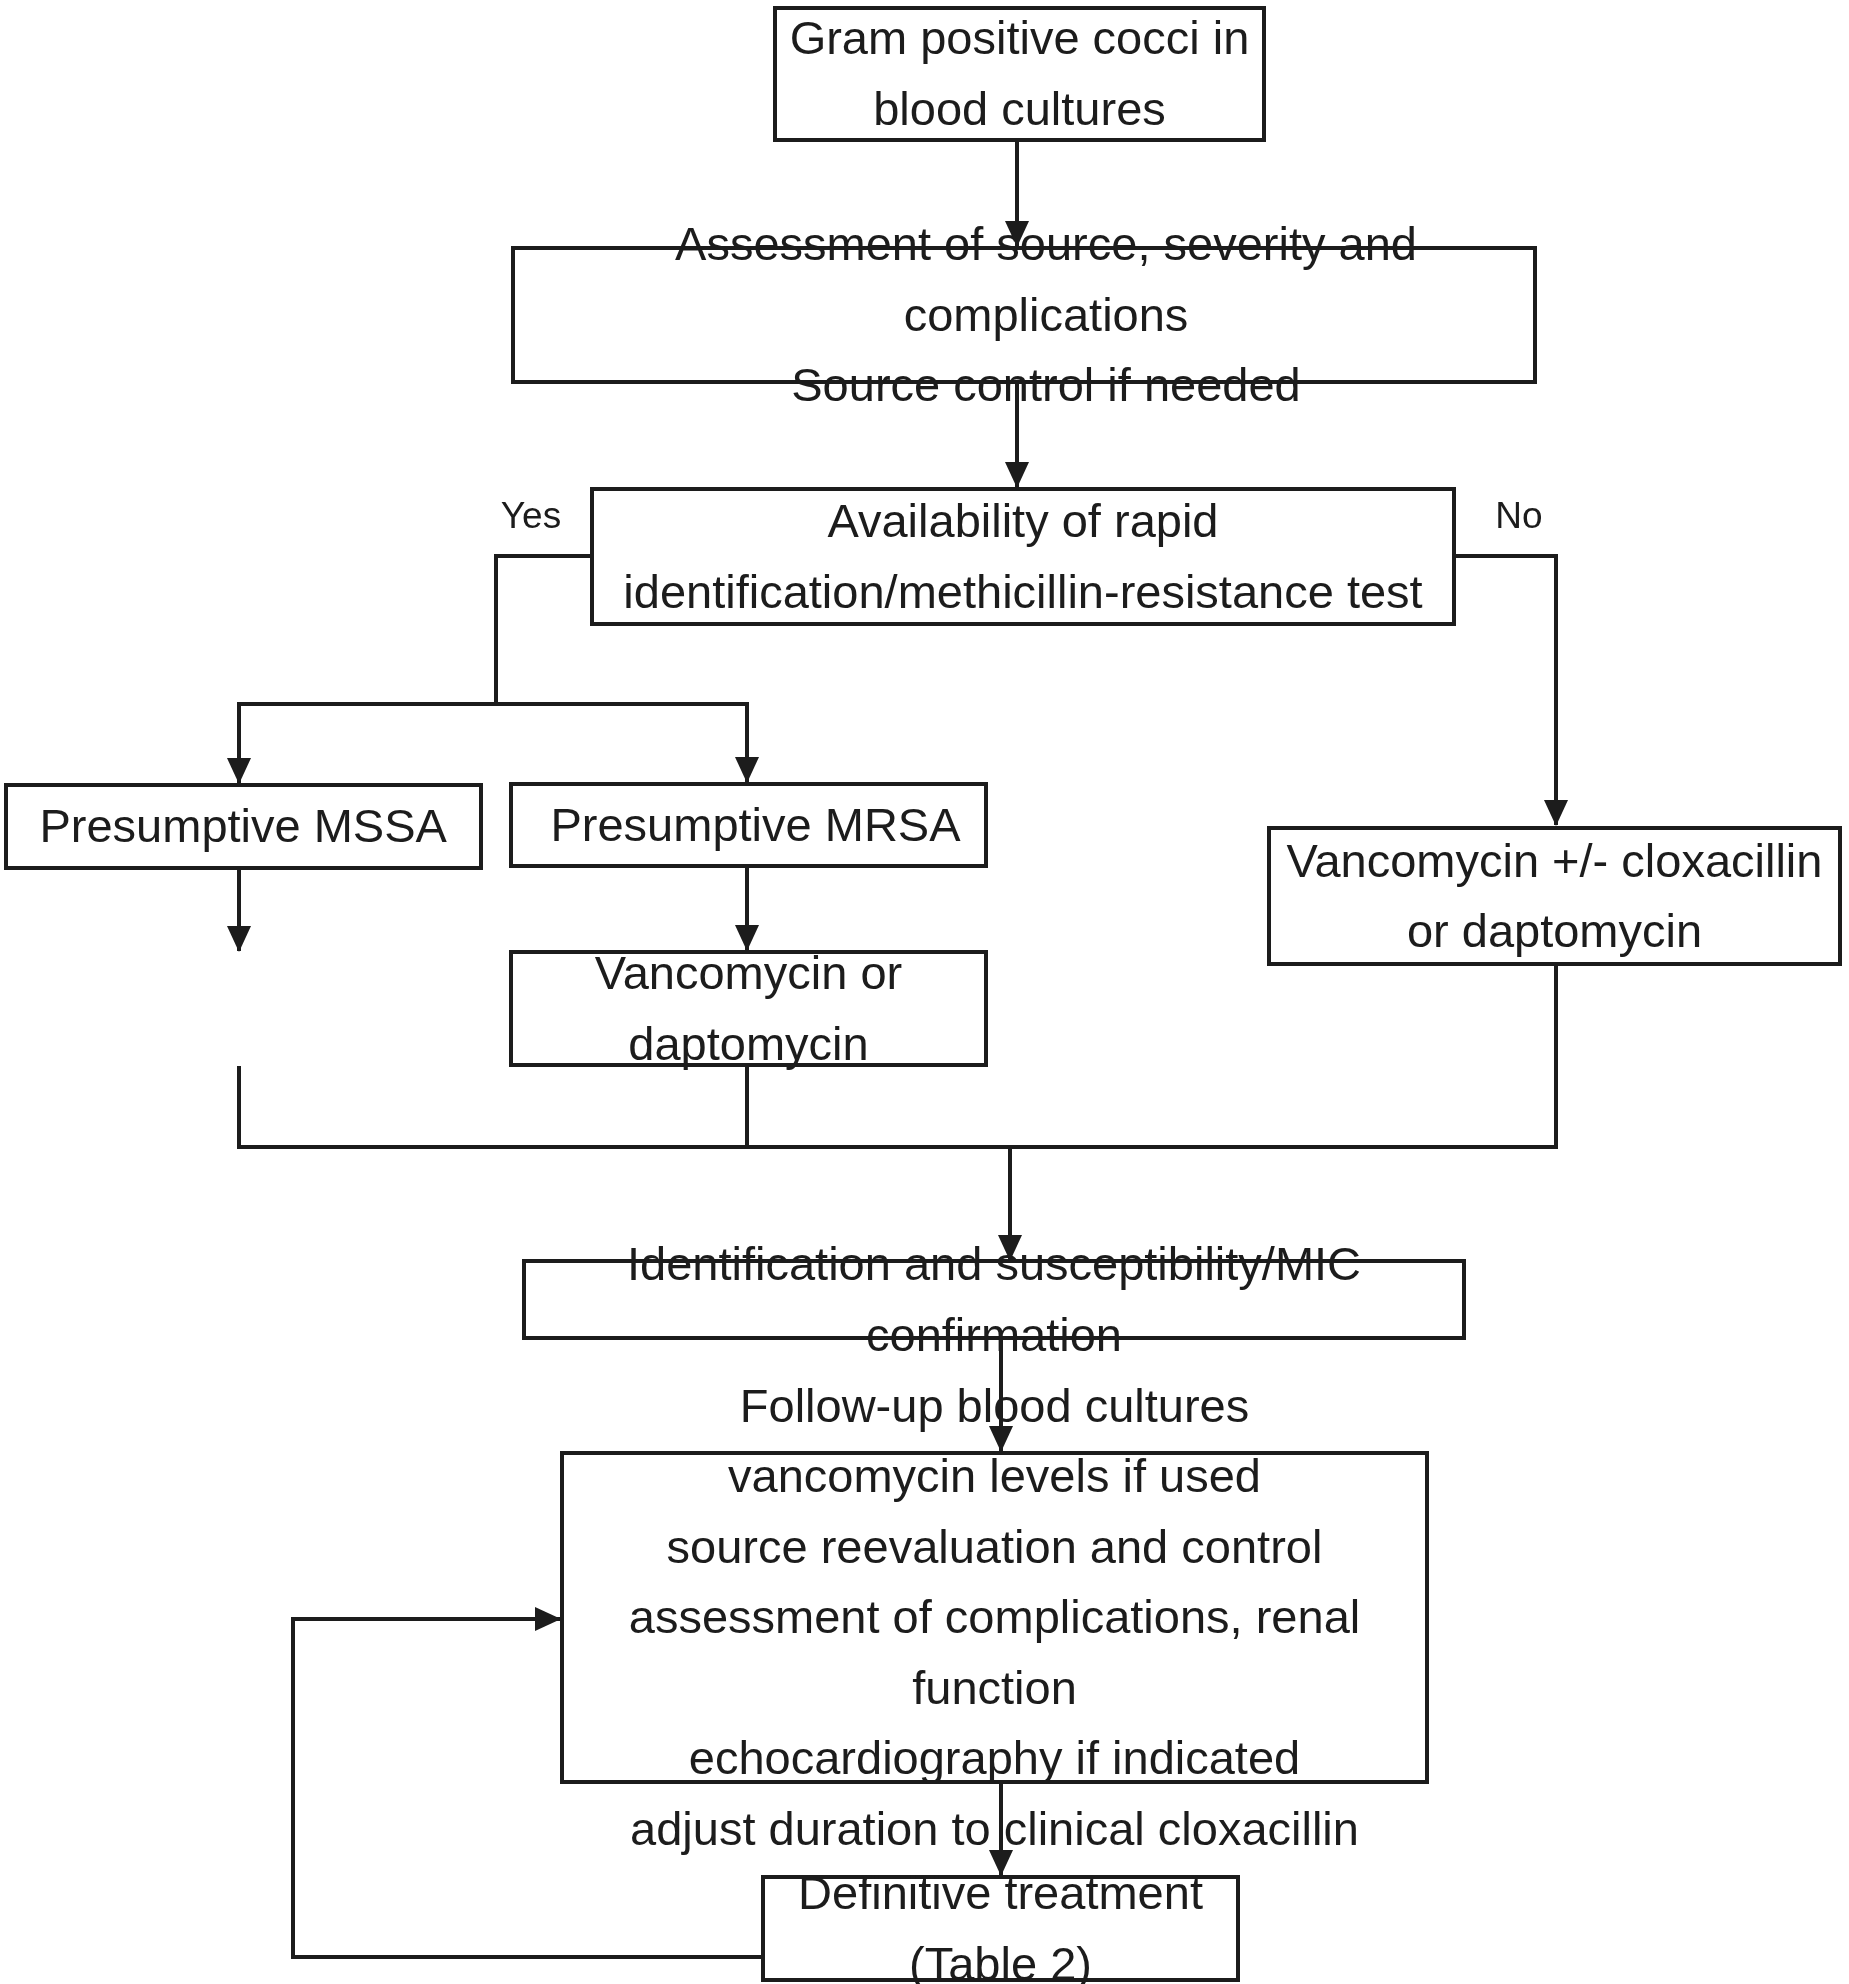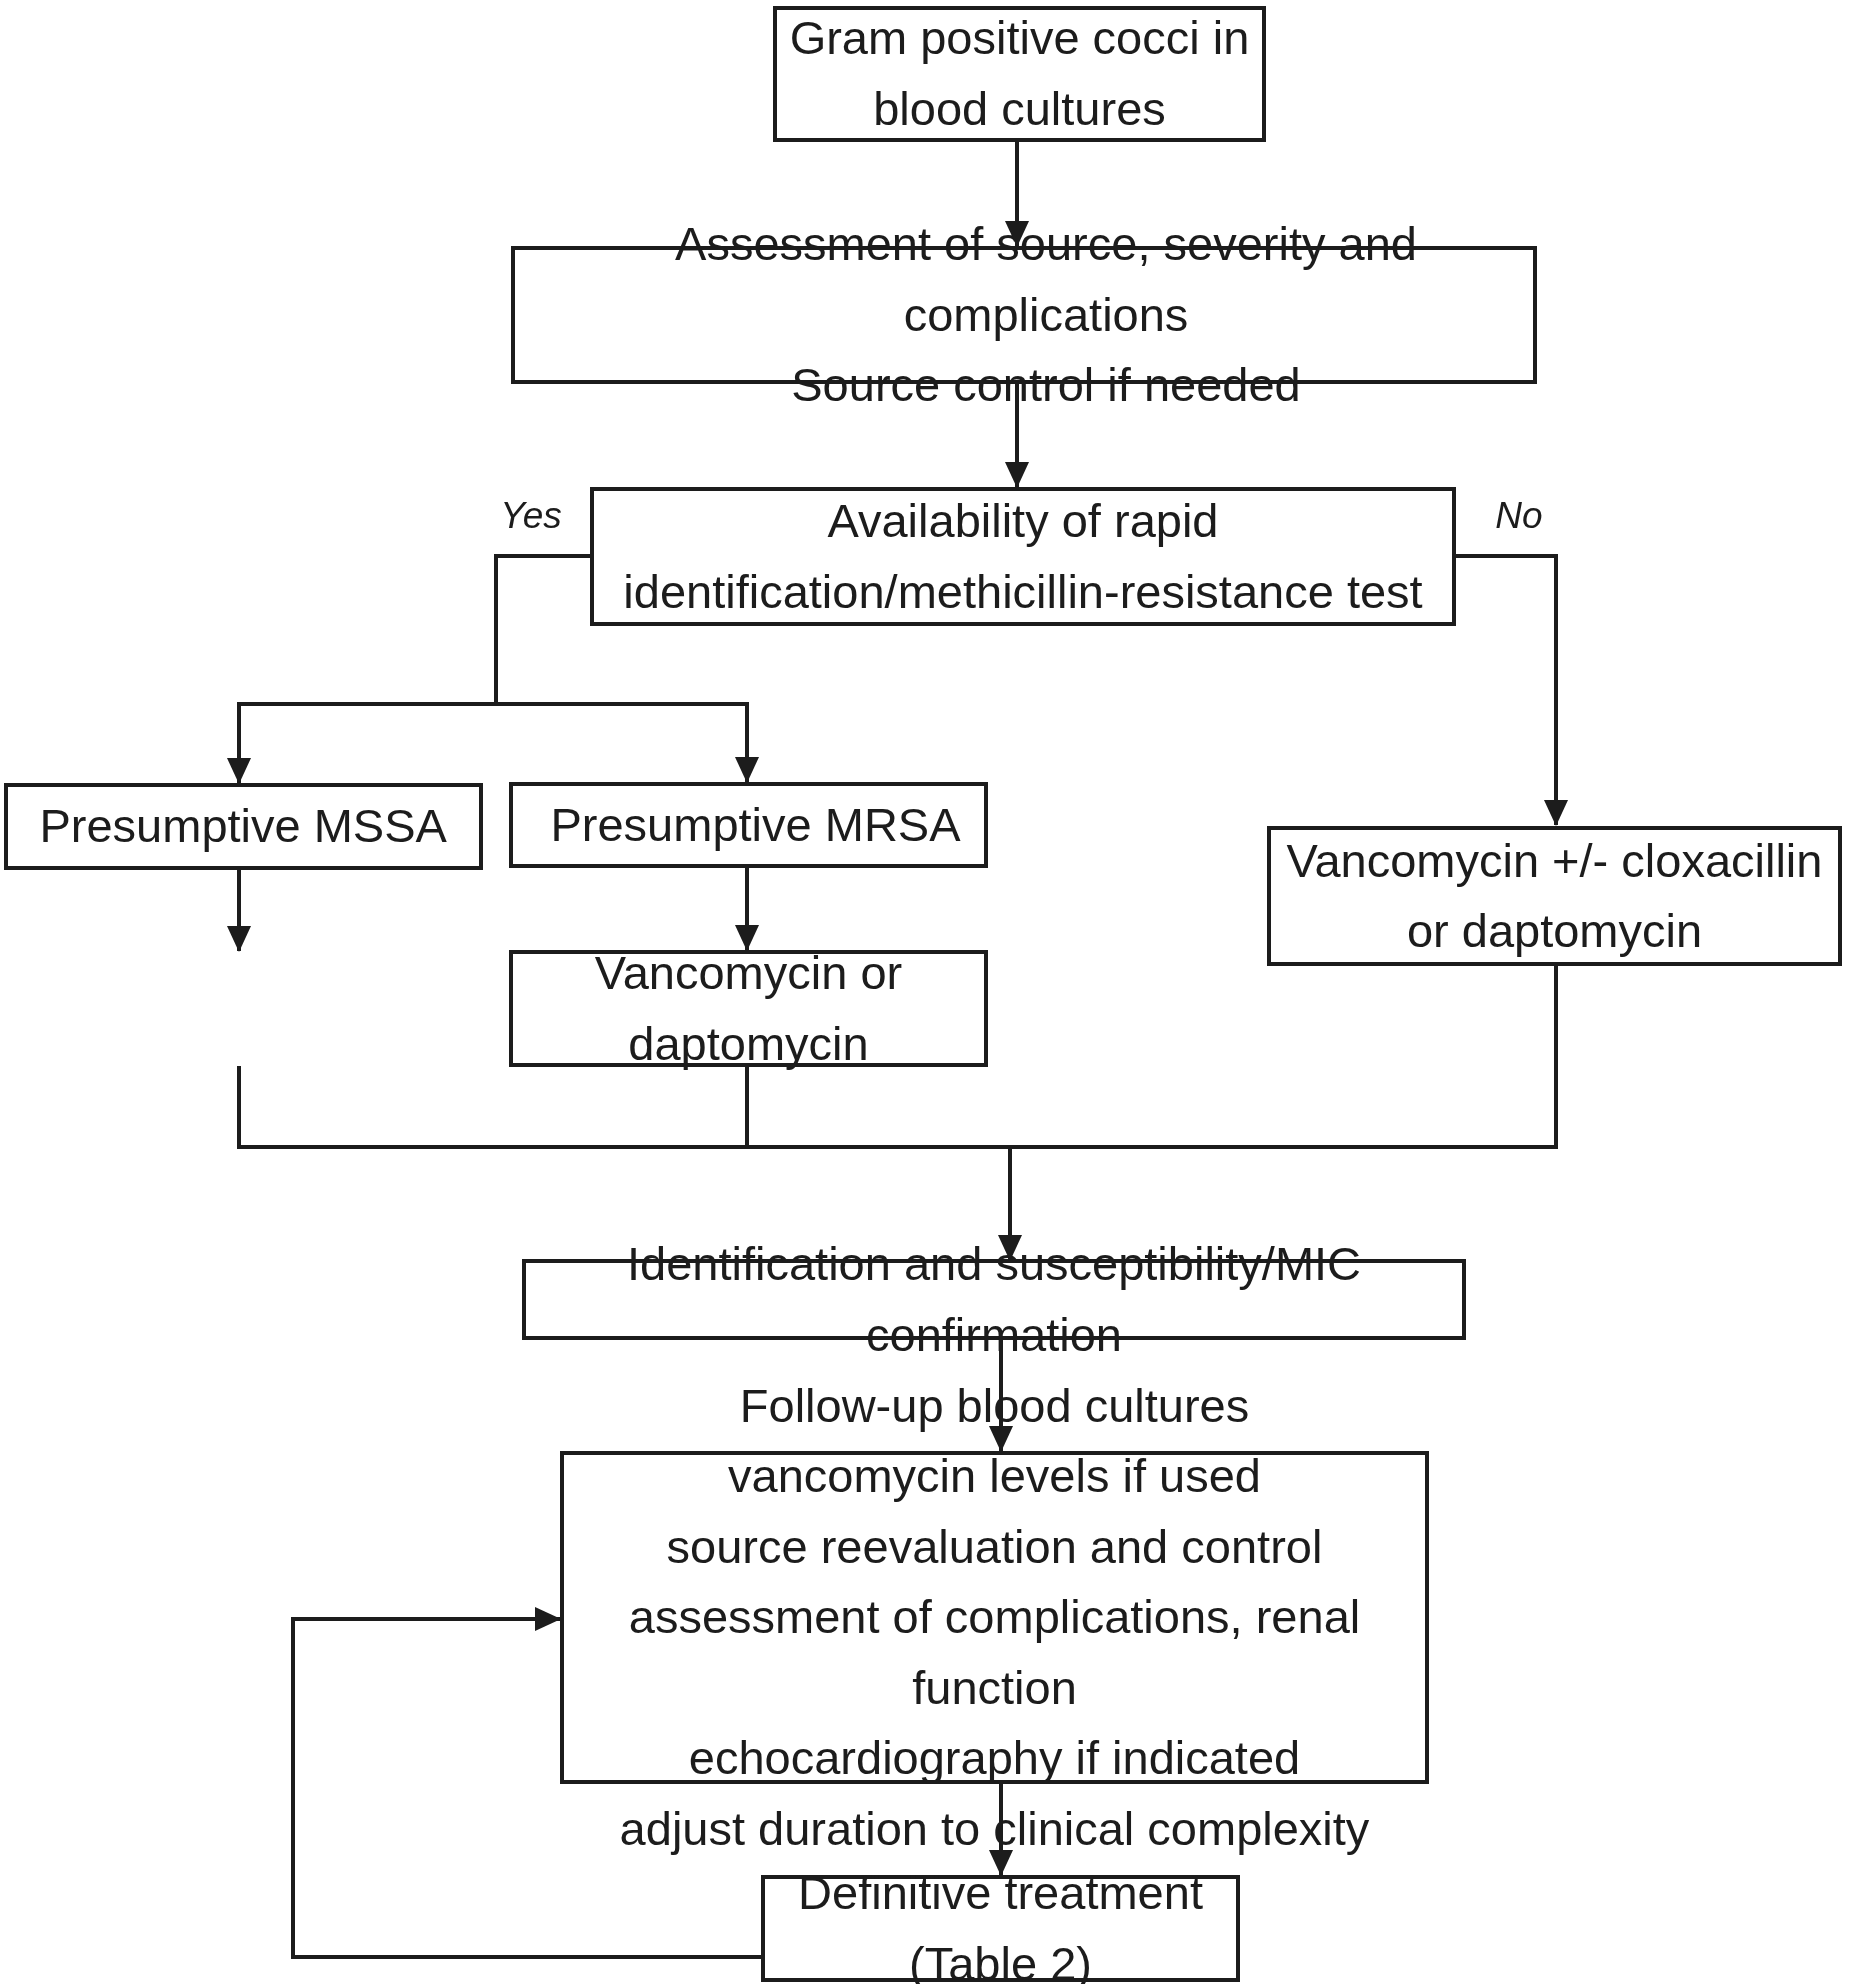--- a/index.html
+++ b/index.html
@@ -28,21 +28,20 @@
     font-size:47px;
     line-height:1.5;
     color:var(--ink);
     padding:0 7.4px;
   }
   .branch-label{
     position:absolute;
     font-size:37px;
     text-align:center;
     color:var(--ink);
-    font-style:italic;
   }
   .vline{
     position:absolute;
     width:3.7px;
     background:var(--ink);
   }
   .hline{
     position:absolute;
     height:3.7px;
     background:var(--ink);
@@ -112,21 +111,21 @@
   <div class="node" style="left:522px;top:1259px;width:944px;height:81px;">
     <span class="node-text">Identification and susceptibility/MIC confirmation</span>
   </div>
 
   <div class="node" style="left:560px;top:1451px;width:869px;height:333px;">
     <span class="node-text">Follow-up blood cultures
 vancomycin levels if used
 source reevaluation and control
 assessment of complications, renal function
 echocardiography if indicated
-adjust duration to clinical complexity</span>
+adjust duration to clinical cloxacillin</span>
   </div>
 
   <div class="node" style="left:761px;top:1875px;width:479px;height:107px;">
     <span class="node-text">Definitive treatment
 (Table 2)</span>
   </div>
 
   <div class="branch-label" style="left:483px;top:495px;width:96px;">Yes</div>
   <div class="branch-label" style="left:1471px;top:495px;width:96px;">No</div>
 

